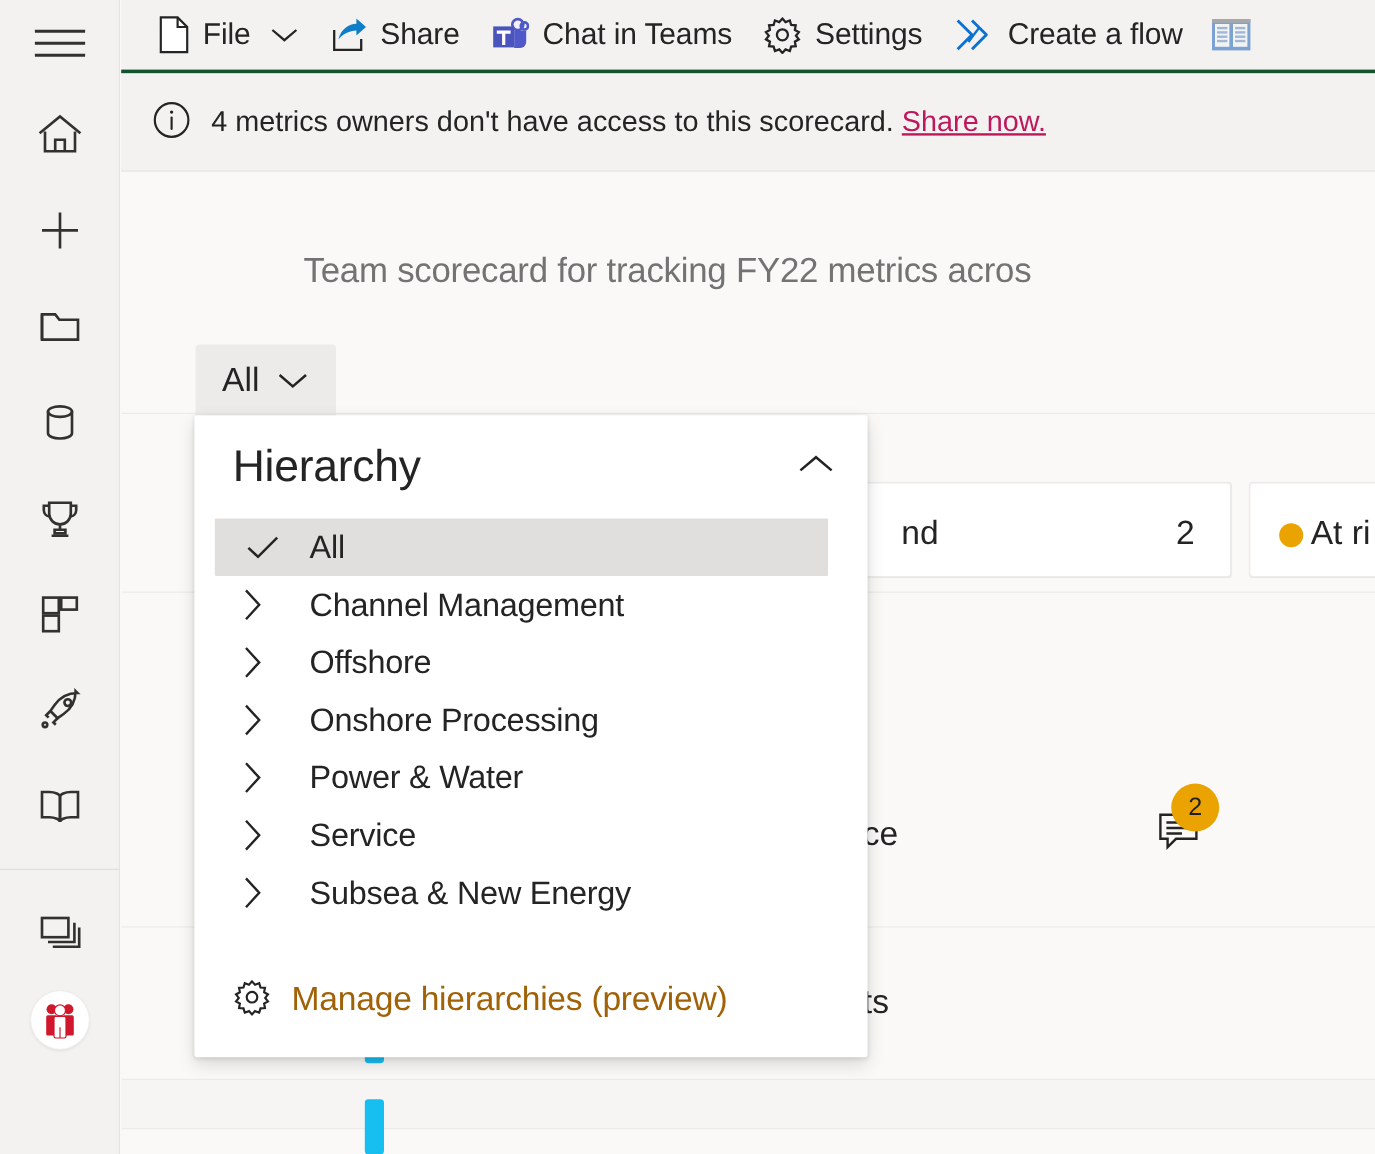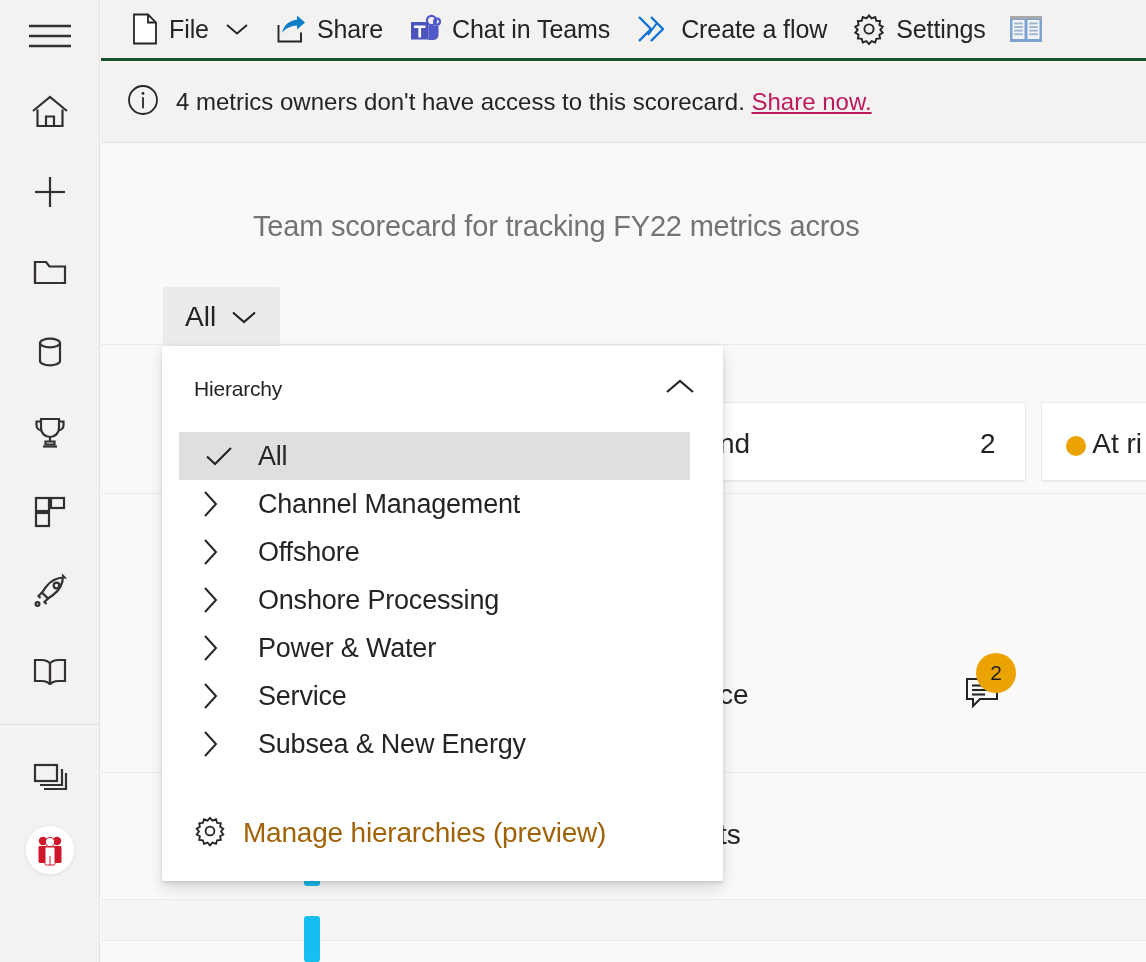--- a/index.html
+++ b/index.html
@@ -140,21 +140,21 @@
     box-shadow: 0 6.4px 14.4px rgba(0,0,0,.13), 0 1.2px 3.6px rgba(0,0,0,.11);
     border-radius: 2px;
     z-index: 50;
     display: flex; flex-direction: column;
   }
   #fly-head {
     height: 86px; display: flex; align-items: center;
     padding: 0 26px 0 32px; justify-content: space-between;
     cursor: pointer;
   }
-  #fly-head .t { font-size: 21px; color: #242424; letter-spacing: -0.2px; }
+  #fly-head .t { font-size: 37px; color: #242424; letter-spacing: -0.2px; }
   #fly-list { flex: 1 1 auto; padding-top: 0; }
   .fly-item {
     height: 48px; display: flex; align-items: center;
     font-size: 27px; color: #242424;
     cursor: pointer; letter-spacing: -0.2px;
   }
   .fly-item .lead {
     width: 96px; flex: 0 0 96px;
     display: flex; align-items: center; justify-content: center;
   }
@@ -332,37 +332,37 @@
           <path d="M19.5 12.5 h10 v9.5 a5 5 0 0 1 -5 5 h-5 z" fill="#5059c9"></path>
           <rect x="2" y="9" width="17.5" height="17.5" fill="#4b53bc"></rect>
           <path d="M5 12.5 h11.5 v2.6 h-4.4 v9.4 h-2.7 v-9.4 h-4.4 z" fill="#ffffff"></path>
         </svg>
       </span>
       <span>Chat in Teams</span>
     </div>
 
     <div class="cmd-item">
       <span class="cmd-ico">
+        <svg width="32" height="32" viewBox="0 0 32 32" fill="none" stroke="#242424" stroke-width="1.9">
+          <circle cx="16" cy="16" r="4.6"></circle>
+          <path d="M16 2.5 l2.6 2.9 3.6-1.3 1.1 3.7 3.8 .3 -.7 3.8 3.3 1.9 -2.4 3 2.4 3 -3.3 1.9 .7 3.8 -3.8 .3 -1.1 3.7 -3.6-1.3 -2.6 2.9 -2.6-2.9 -3.6 1.3 -1.1-3.7 -3.8-.3 .7-3.8 -3.3-1.9 2.4-3 -2.4-3 3.3-1.9 -.7-3.8 3.8-.3 1.1-3.7 3.6 1.3 z"></path>
+        </svg>
+      </span>
+      <span>Settings</span>
+    </div>
+
+    <div class="cmd-item">
+      <span class="cmd-ico">
         <svg width="34" height="28" viewBox="0 0 34 28" fill="none" stroke="#0b72d4" stroke-width="2.4" stroke-linejoin="round">
           <path d="M3 2 L15 14 L3 26"></path>
           <path d="M15 2 L27 14 L15 26"></path>
           <line x1="12" y1="20" x2="21" y2="8" stroke-width="2"></line>
         </svg>
       </span>
       <span>Create a flow</span>
-    </div>
-
-    <div class="cmd-item">
-      <span class="cmd-ico">
-        <svg width="32" height="32" viewBox="0 0 32 32" fill="none" stroke="#242424" stroke-width="1.9">
-          <circle cx="16" cy="16" r="4.6"></circle>
-          <path d="M16 2.5 l2.6 2.9 3.6-1.3 1.1 3.7 3.8 .3 -.7 3.8 3.3 1.9 -2.4 3 2.4 3 -3.3 1.9 .7 3.8 -3.8 .3 -1.1 3.7 -3.6-1.3 -2.6 2.9 -2.6-2.9 -3.6 1.3 -1.1-3.7 -3.8-.3 .7-3.8 -3.3-1.9 2.4-3 -2.4-3 3.3-1.9 -.7-3.8 3.8-.3 1.1-3.7 3.6 1.3 z"></path>
-        </svg>
-      </span>
-      <span>Settings</span>
     </div>
 
     <div class="cmd-item" style="padding:0 10px;">
       <span class="cmd-ico">
         <svg width="34" height="30" viewBox="0 0 34 30">
           <rect x="1" y="2" width="32" height="26" fill="#7ba2d0"></rect>
           <rect x="1" y="2" width="32" height="3" fill="#a8a8a8"></rect>
           <rect x="3.5" y="6" width="12" height="19" fill="#f3f3f3"></rect>
           <rect x="18.5" y="6" width="12" height="19" fill="#f3f3f3"></rect>
           <g fill="#9fb8d6">
@@ -393,21 +393,21 @@
       <span>4 metrics owners don't have access to this scorecard.</span>
       <a>Share now.</a>
     </span>
   </div>
 
   <div id="pagebody">
 
     <div class="bg-divider" style="top:200px;"></div>
 
     <div class="kpi-card" style="left:440px; top:258px; width:485px; height:79px;"></div>
-    <span class="kpi-text" style="left:618px; top:284px;text-align:right;">nd</span>
+    <span class="kpi-text" style="left:650px; top:284px;text-align:right;">nd</span>
     <span class="kpi-text" style="left:879px; top:284px;">2</span>
 
     <div class="kpi-card" style="left:940px; top:258px; width:200px; height:79px;"></div>
     <span class="kpi-text" style="left:965px; top:284px;">
       <span class="status-dot"></span>
       <span>At ri</span>
     </span>
 
     <div class="bg-divider" style="top:349px;"></div>
 

